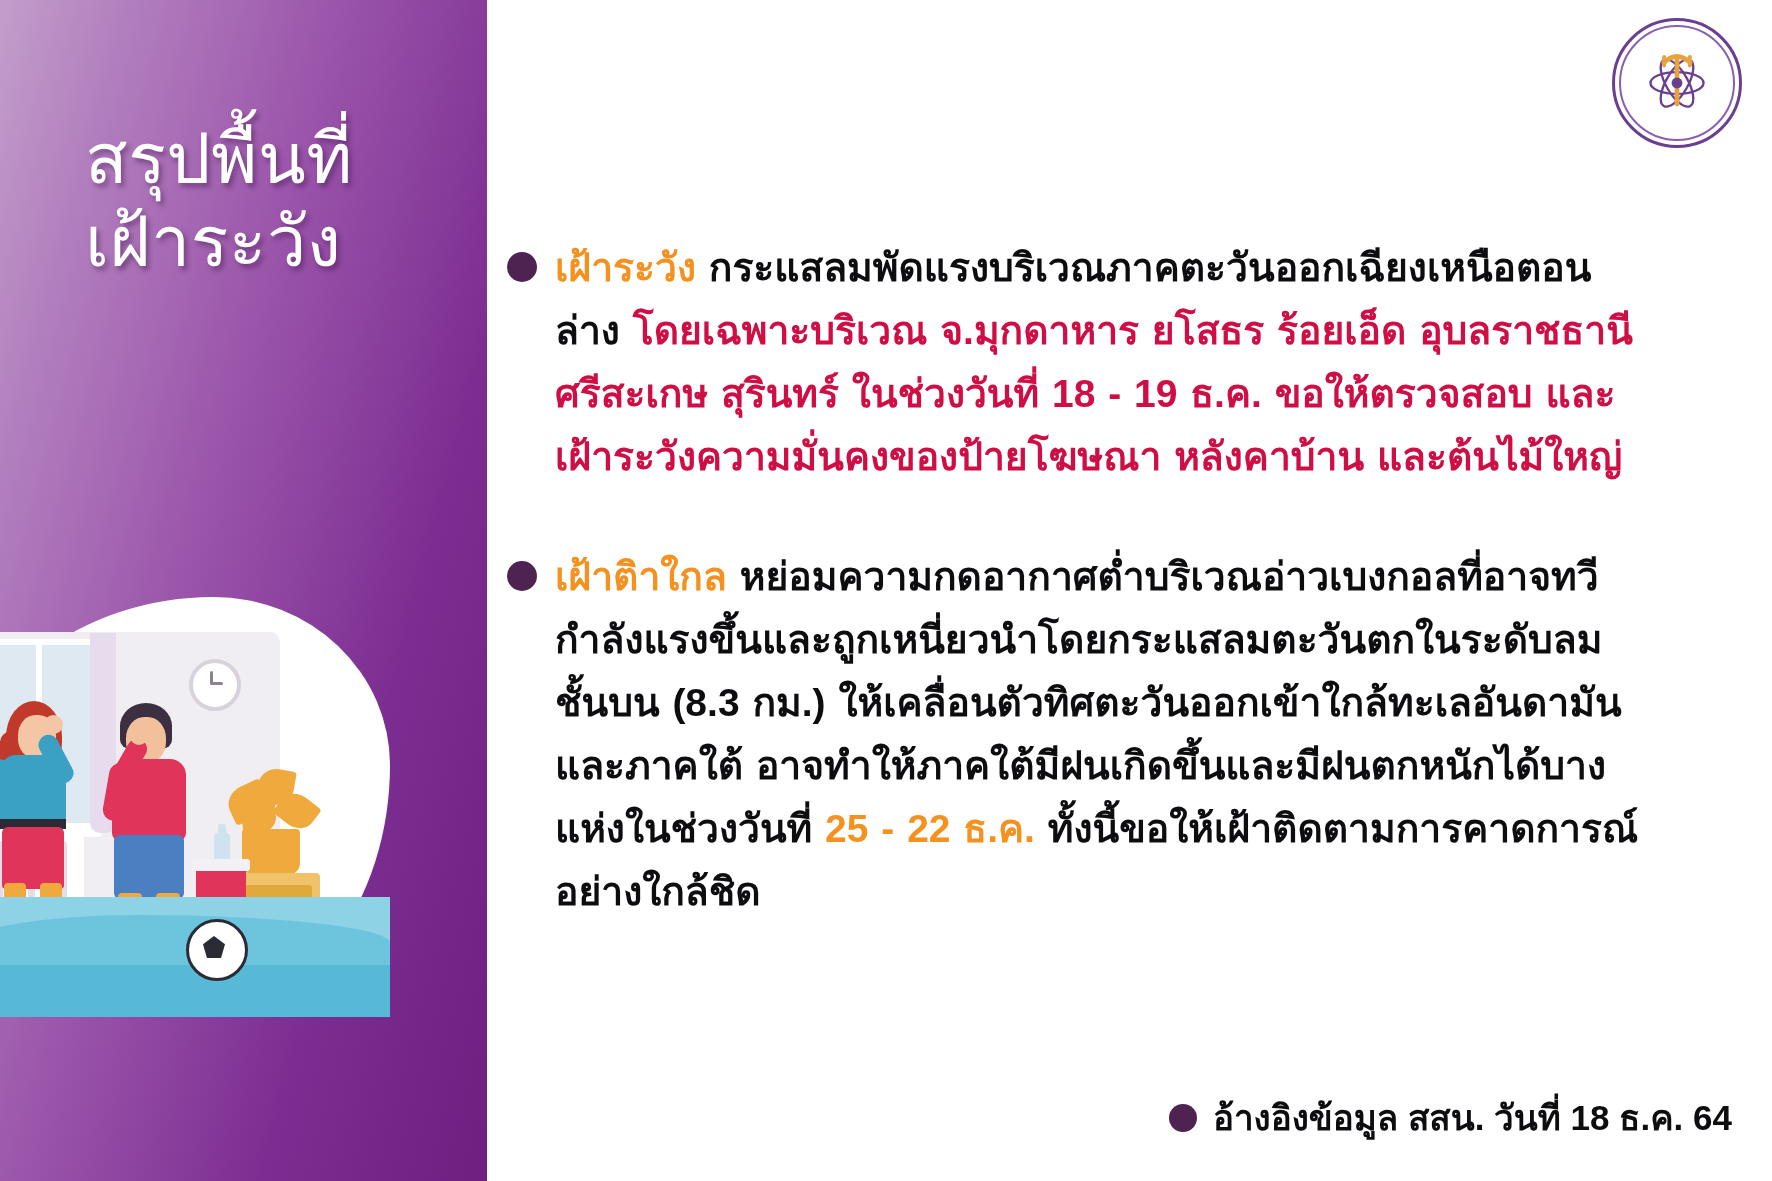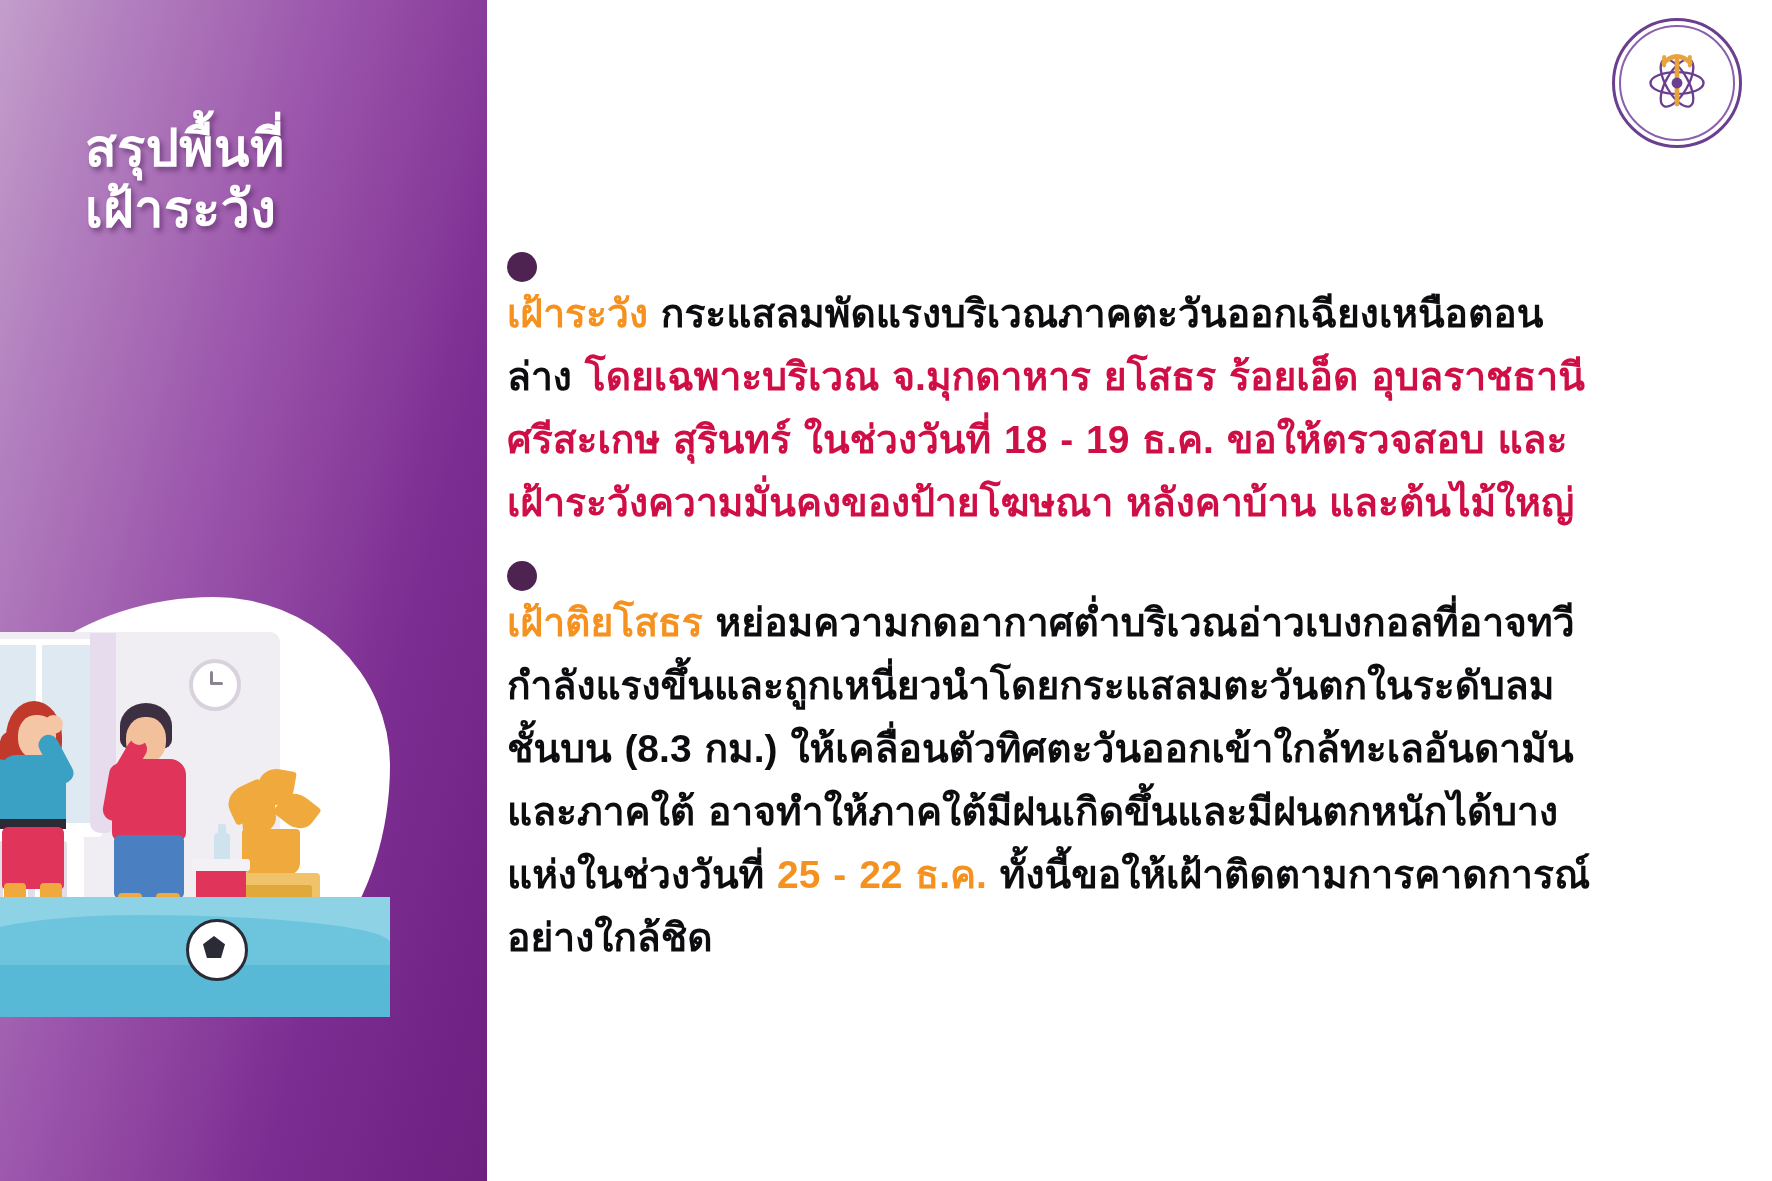--- a/index.html
+++ b/index.html
@@ -13,21 +13,21 @@
 
   
   .left-panel{
     position:absolute;left:0;top:0;width:487px;height:1181px;
     background:linear-gradient(105deg,#c39ecb 0%,#b27fbe 16%,#9b55ab 42%,#7c2d91 72%,#6d2080 100%);
     overflow:hidden;
   }
   .panel-title{
     position:absolute;left:85px;top:118px;width:380px;
     color:#ffffff;
-    font-size:52px;line-height:1.18;font-weight:700;
+    font-size:70px;line-height:1.18;font-weight:400;
     letter-spacing:.5px;
     text-shadow:3px 4px 5px rgba(60,18,70,.45);
   }
   .panel-title .ln{display:block;white-space:nowrap;}
 
   
   .blob{
     position:absolute;left:-30px;top:597px;width:420px;height:420px;
     background:#ffffff;
     border-radius:58% 42% 46% 54% / 46% 40% 60% 54%;
@@ -100,21 +100,21 @@
     display:flex;align-items:center;justify-content:center;
   }
   .logo-ring{
     position:absolute;width:112px;height:112px;border-radius:50%;border:2px solid #8a5fae;
   }
 
   
   .content{
     position:absolute;left:487px;top:0;width:1285px;height:1181px;
   }
-  .bullet-block{position:absolute;display:flex;flex-direction:column;}
+  .bullet-block{position:absolute;display:flex;}
   .dot{
     width:30px;height:30px;border-radius:50%;background:#4e2352;
     flex:0 0 30px;margin-top:16px;margin-right:18px;
   }
   .para{
     font-size:39px;line-height:63px;font-weight:600;color:#0d0d10;
     width:1100px;
     word-spacing:2px;
   }
   .hl-orange{color:#f5911e;font-weight:700;}
@@ -220,20 +220,24 @@
     <div class="para">
       <span class="hl-orange">เฝ้าระวัง</span>
       <span>กระแสลมพัดแรงบริเวณภาคตะวันออกเฉียงเหนือตอนล่าง</span>
       <span class="hl-red">โดยเฉพาะบริเวณ จ.มุกดาหาร ยโสธร ร้อยเอ็ด อุบลราชธานี ศรีสะเกษ สุรินทร์ ในช่วงวันที่ 18 - 19 ธ.ค. ขอให้ตรวจสอบ และเฝ้าระวังความมั่นคงของป้ายโฆษณา หลังคาบ้าน และต้นไม้ใหญ่</span>
     </div>
   </div>
 
   <div class="bullet-block" id="block2">
     <span class="dot"></span>
     <div class="para">
-      <span class="hl-orange">เฝ้าติยโสธร</span>
+      <span class="hl-orange">เฝ้าติาใกล</span>
       <span>หย่อมความกดอากาศต่ำบริเวณอ่าวเบงกอลที่อาจทวีกำลังแรงขึ้นและถูกเหนี่ยวนำโดยกระแสลมตะวันตกในระดับลมชั้นบน (8.3 กม.) ให้เคลื่อนตัวทิศตะวันออกเข้าใกล้ทะเลอันดามันและภาคใต้ อาจทำให้ภาคใต้มีฝนเกิดขึ้นและมีฝนตกหนักได้บางแห่งในช่วงวันที่ </span>
       <span class="hl-orange">25 - 22 ธ.ค.</span>
       <span> ทั้งนี้ขอให้เฝ้าติดตามการคาดการณ์อย่างใกล้ชิด</span>
     </div>
   </div>
 
+  <div class="footer">
+    <span class="dot"></span>
+    <span class="footer-text">อ้างอิงข้อมูล สสน. วันที่ 18 ธ.ค. 64</span>
+  </div>
 </div>
 
 </body></html>

